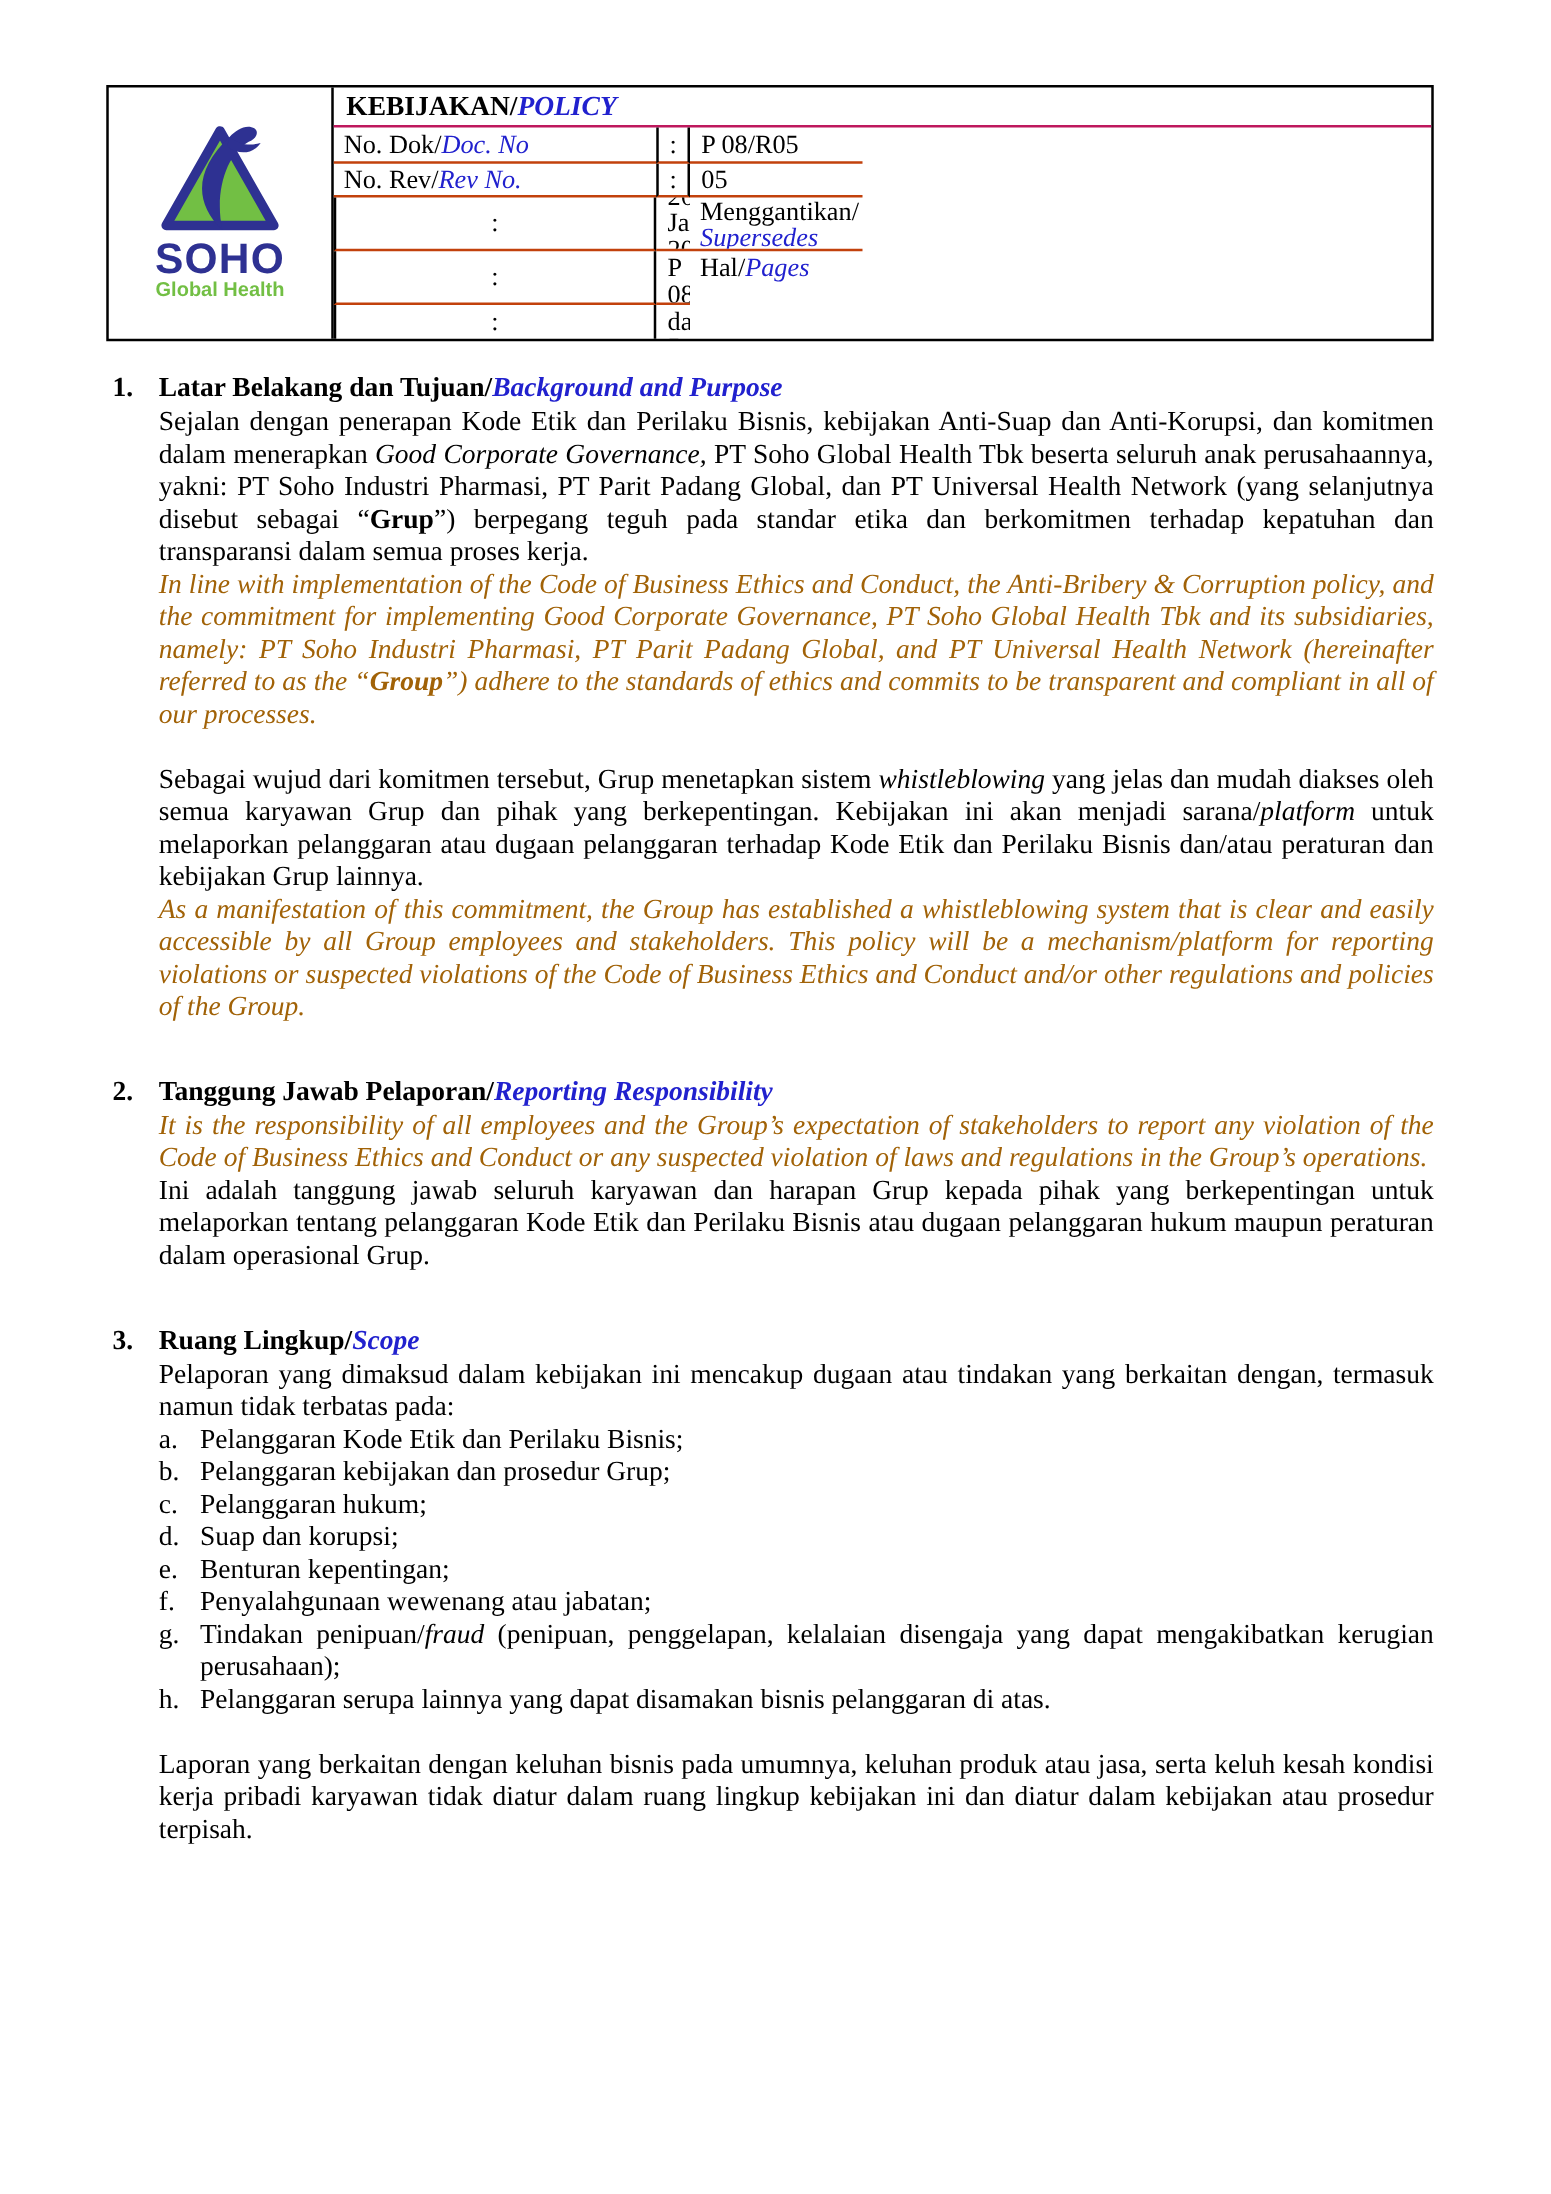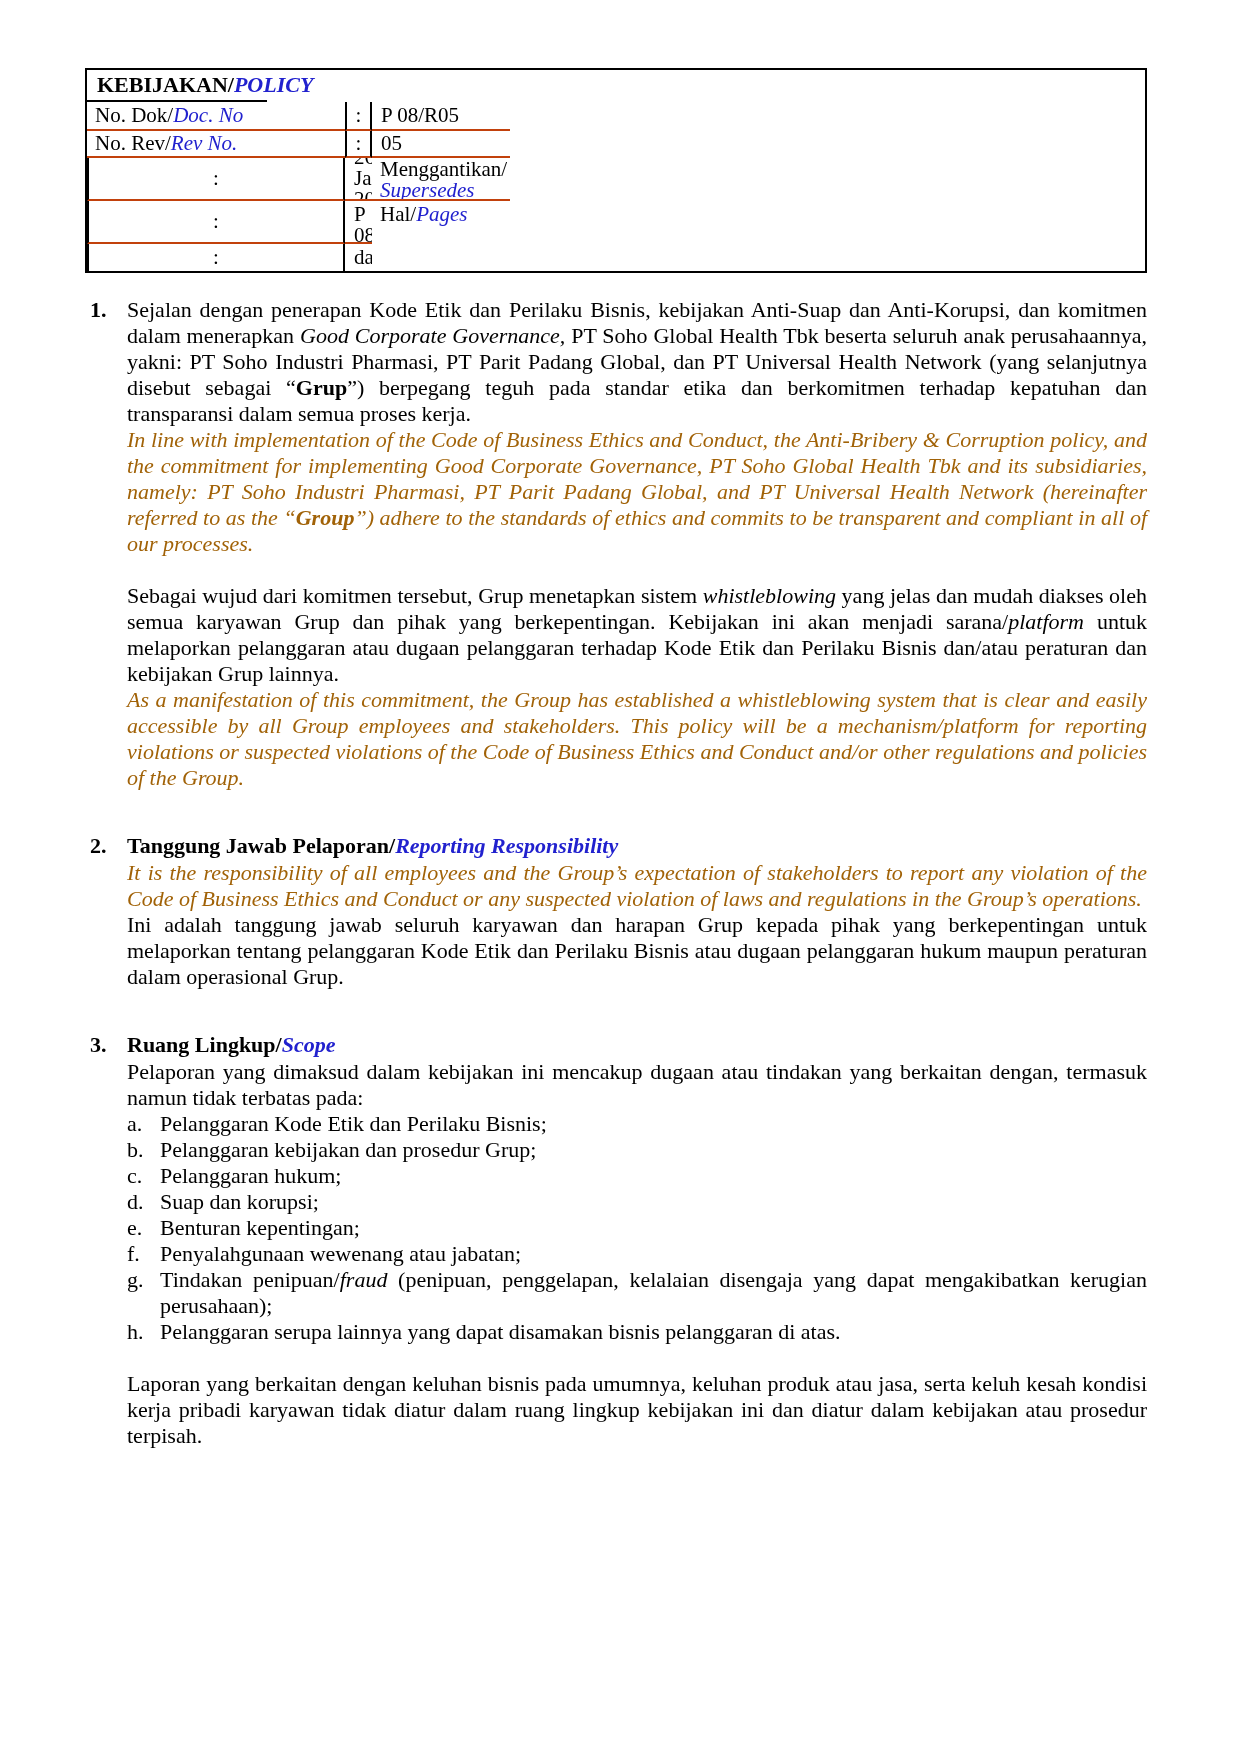--- a/index.html
+++ b/index.html
@@ -31,21 +31,21 @@
     font-family:"Liberation Sans","DejaVu Sans",sans-serif;
     font-weight:bold;font-size:34px;letter-spacing:1px;
     color:#2e3192;line-height:1.0;margin-top:2px;
   }
   .tagline{
     font-family:"Liberation Sans","DejaVu Sans",sans-serif;
     font-weight:bold;font-size:16px;color:#72bf44;line-height:1.1;
   }
   .right-part{display:flex;flex-direction:column;}
   .policy-row{
-    height:30px;border-bottom:2px solid #000000;
+    height:30px;border-bottom:2px solid #be185d;
     display:flex;align-items:center;
     padding-left:10px;
     font-weight:bold;font-size:22px;
   }
   .lower{display:grid;grid-template-columns:423px 1fr;flex:1;}
   .title-cell{
     border-right:2px solid #000;
     display:flex;align-items:center;justify-content:center;
     font-weight:bold;font-size:27px;
   }
@@ -79,20 +79,29 @@
   .li{display:flex;}
   .li-marker{width:33px;flex:0 0 33px;}
   .li-text{flex:1;text-align:justify;}
 </style>
 </head>
 <body>
 
 <div class="page">
 
   <div class="doc-table">
+    <div class="logo-cell">
+      <svg class="logo-tri" viewBox="0 0 100 92">
+        <path d="M50 5 L95 84 L5 84 Z" fill="#72bf44" stroke="#2e3192" stroke-width="8" stroke-linejoin="round"></path>
+        <path d="M52 88 C 27 64 30 36 58 10 C 64 4 72 -1 79 3 C 83 6 80 12 74 14 C 56 24 45 55 52 88 Z" fill="#2e3192"></path>
+        <path d="M58 10 C 66 16 74 18 84 15 C 76 26 64 24 56 18 Z" fill="#2e3192"></path>
+      </svg>
+      <div class="brand">SOHO</div>
+      <div class="tagline">Global Health</div>
+    </div>
     <div class="right-part">
       <div class="policy-row">
         <span>KEBIJAKAN/</span>
           <span class="blue i">POLICY</span>
       </div>
       <div class="lower">
         <div class="meta-table">
 
           <div class="m-label r1">
               <span><span>No. Dok/</span><span class="blue i">Doc. No</span></span>
@@ -122,20 +131,21 @@
           <div class="m-value r5">1 dari 5</div>
 
         </div>
       </div>
     </div>
   </div>
 
   <div class="body-text">
       <div class="sec">
         <span class="sec-num">1.</span>
+        <div class="sec-head"><span>Latar Belakang dan Tujuan/</span><span class="blue i">Background and Purpose</span></div>
         <div class="para"><span>Sejalan dengan penerapan Kode Etik dan Perilaku Bisnis, kebijakan Anti-Suap dan Anti-Korupsi, dan komitmen dalam menerapkan </span><span class="i ">Good Corporate Governance,</span><span> PT Soho Global Health Tbk beserta seluruh anak perusahaannya, yakni: PT Soho Industri Pharmasi, PT Parit Padang Global, dan PT Universal Health Network (yang selanjutnya disebut sebagai “</span><span class="b">Grup</span><span>”) berpegang teguh pada standar etika dan berkomitmen terhadap kepatuhan dan transparansi dalam semua proses kerja.</span></div>
         <div class="para en"><span>In line with implementation of the Code of Business Ethics and Conduct, the Anti-Bribery &amp; Corruption policy, and the commitment for implementing Good Corporate Governance, PT Soho Global Health Tbk and its subsidiaries, namely: PT Soho Industri Pharmasi, PT Parit Padang Global, and PT Universal Health Network (hereinafter referred to as the “</span><span class="b">Group</span><span>”) adhere to the standards of ethics and commits to be transparent and compliant in all of our processes.</span></div>
         <div class="spacer"></div>
         <div class="para"><span>Sebagai wujud dari komitmen tersebut, Grup menetapkan sistem </span><span class="i ">whistleblowing</span><span> yang jelas dan mudah diakses oleh semua karyawan Grup dan pihak yang berkepentingan. Kebijakan ini akan menjadi sarana/</span><span class="i ">platform</span><span> untuk melaporkan pelanggaran atau dugaan pelanggaran terhadap Kode Etik dan Perilaku Bisnis dan/atau peraturan dan kebijakan Grup lainnya.</span></div>
         <div class="para en"><span>As a manifestation of this commitment, the Group has established a whistleblowing system that is clear and easily accessible by all Group employees and stakeholders. This policy will be a mechanism/platform for reporting violations or suspected violations of the Code of Business Ethics and Conduct and/or other regulations and policies of the Group.</span></div>
       </div>
       <div class="sec">
         <span class="sec-num">2.</span>
         <div class="sec-head"><span>Tanggung Jawab Pelaporan/</span><span class="blue i">Reporting Responsibility</span></div>
         <div class="para en"><span>It is the responsibility of all employees and the Group’s expectation of stakeholders to report any violation of the Code of Business Ethics and Conduct or any suspected violation of laws and regulations in the Group’s operations.</span></div>

